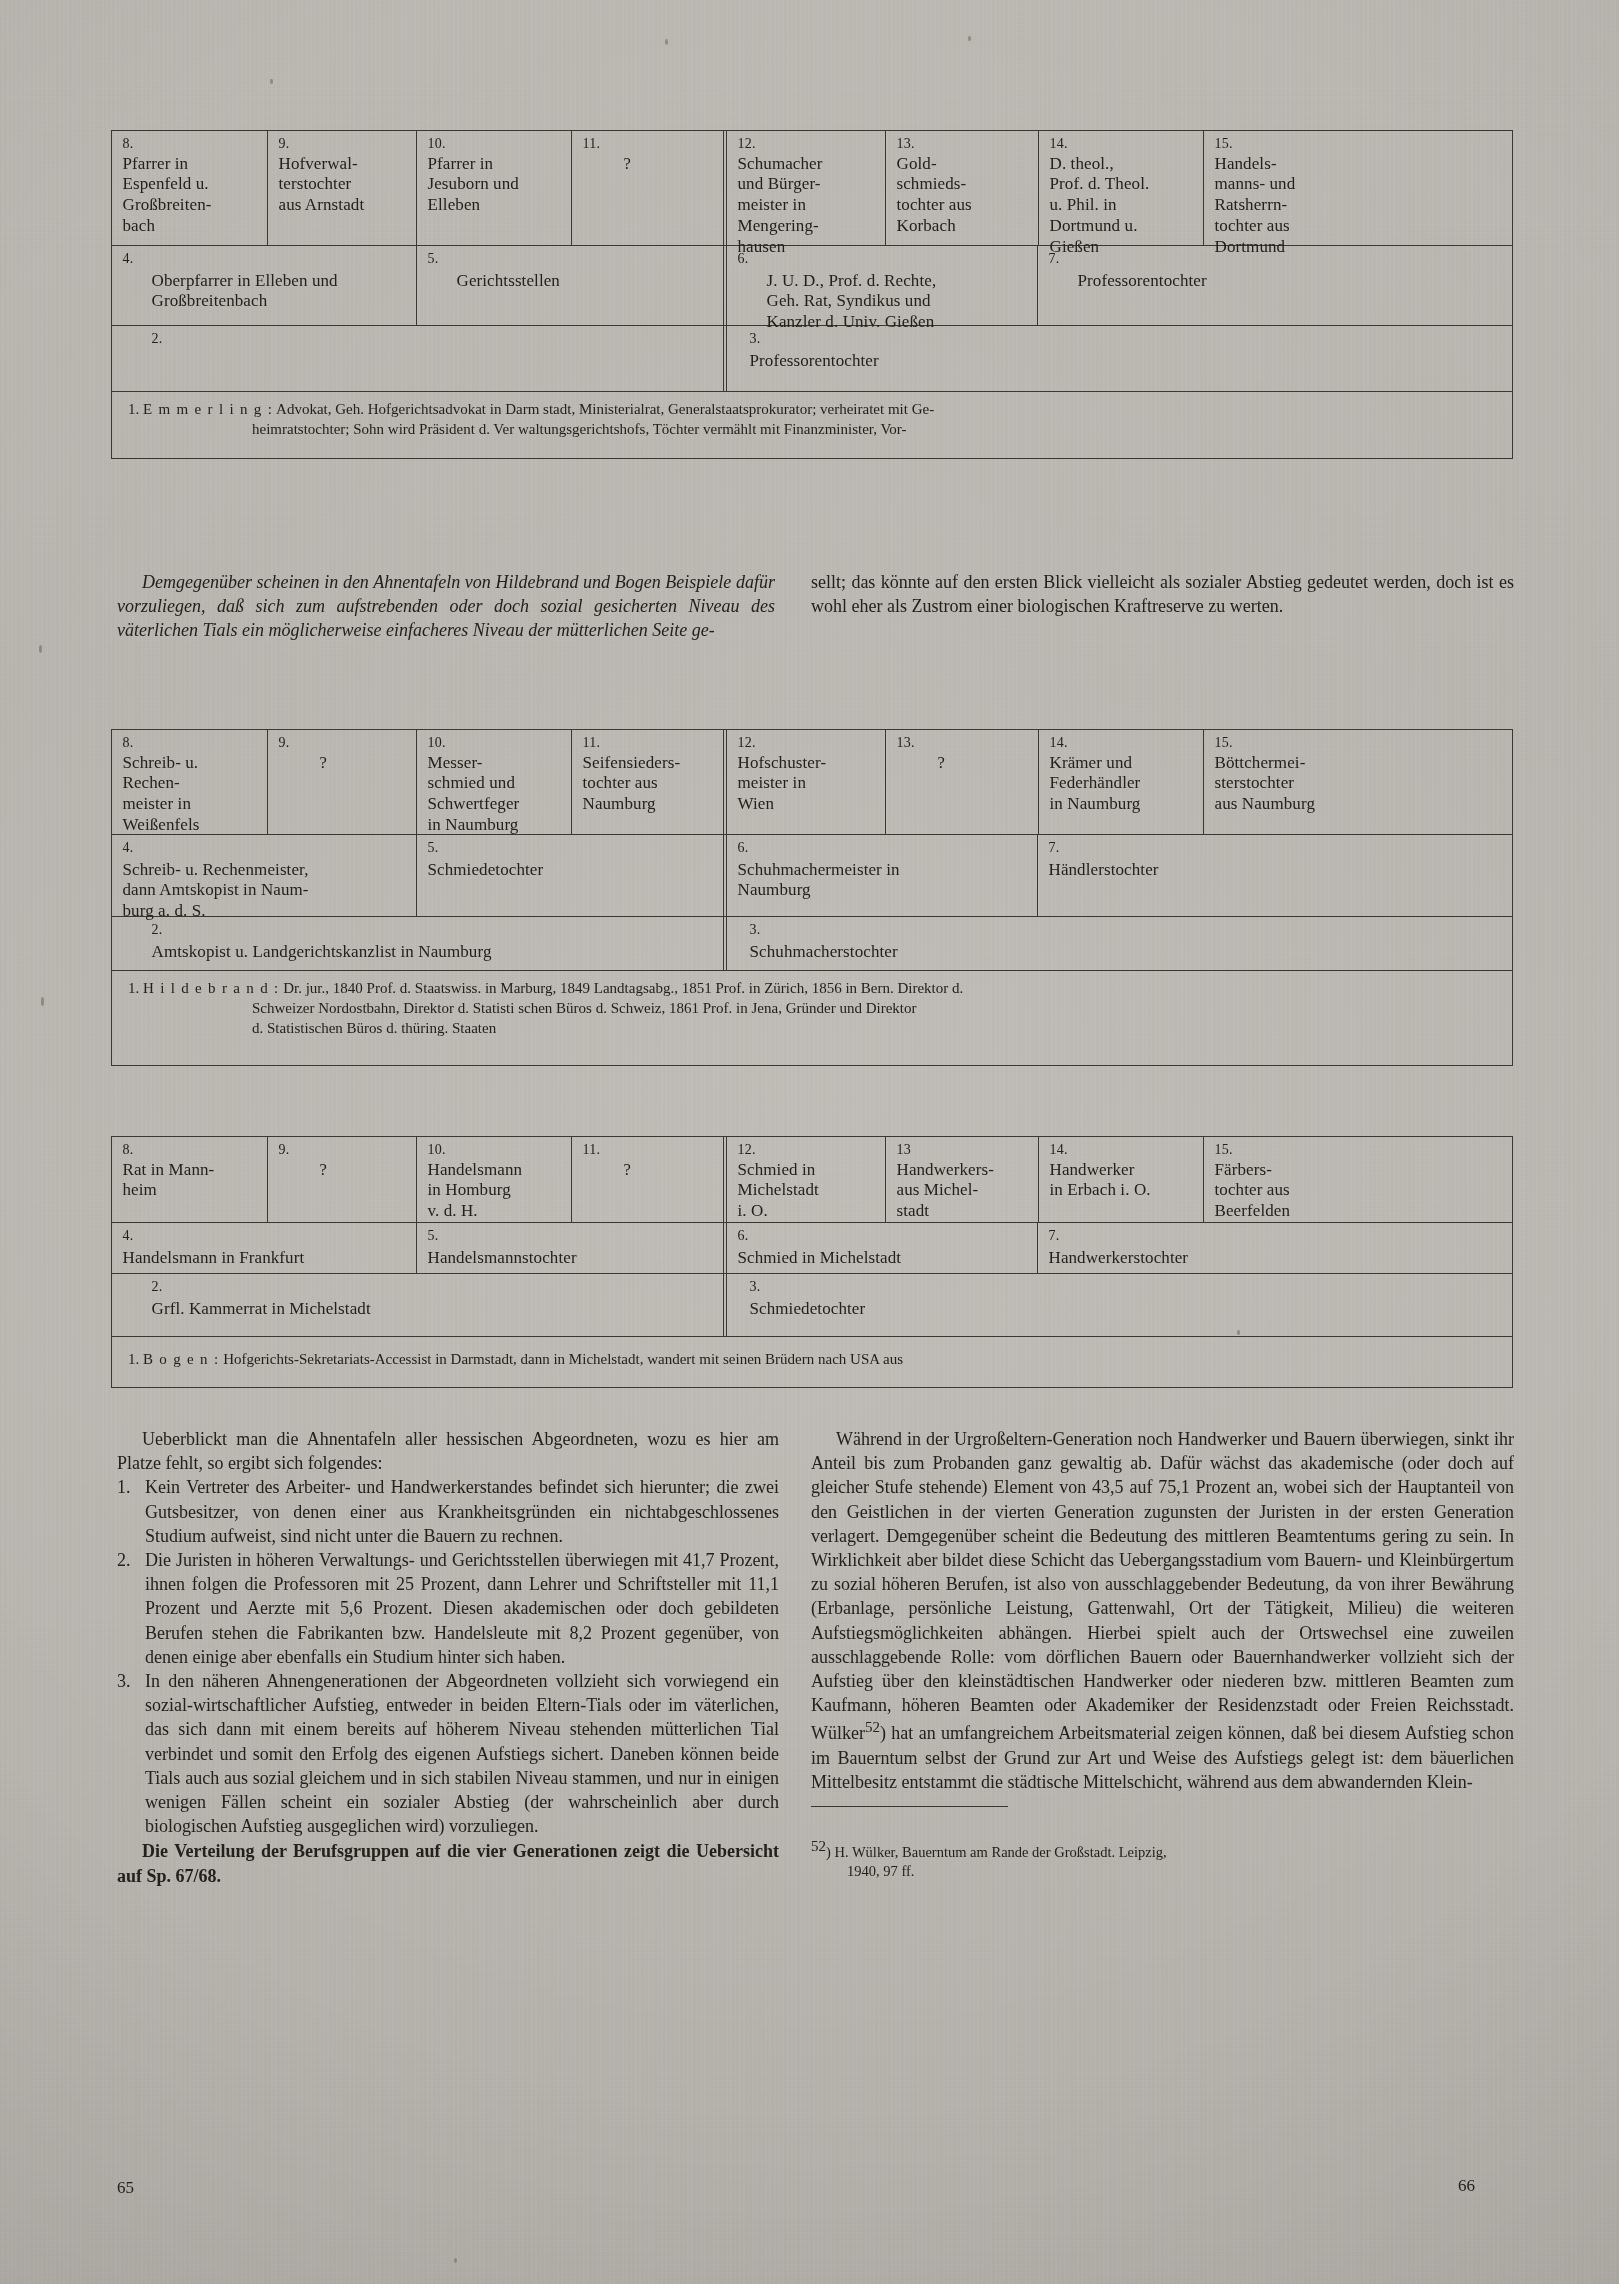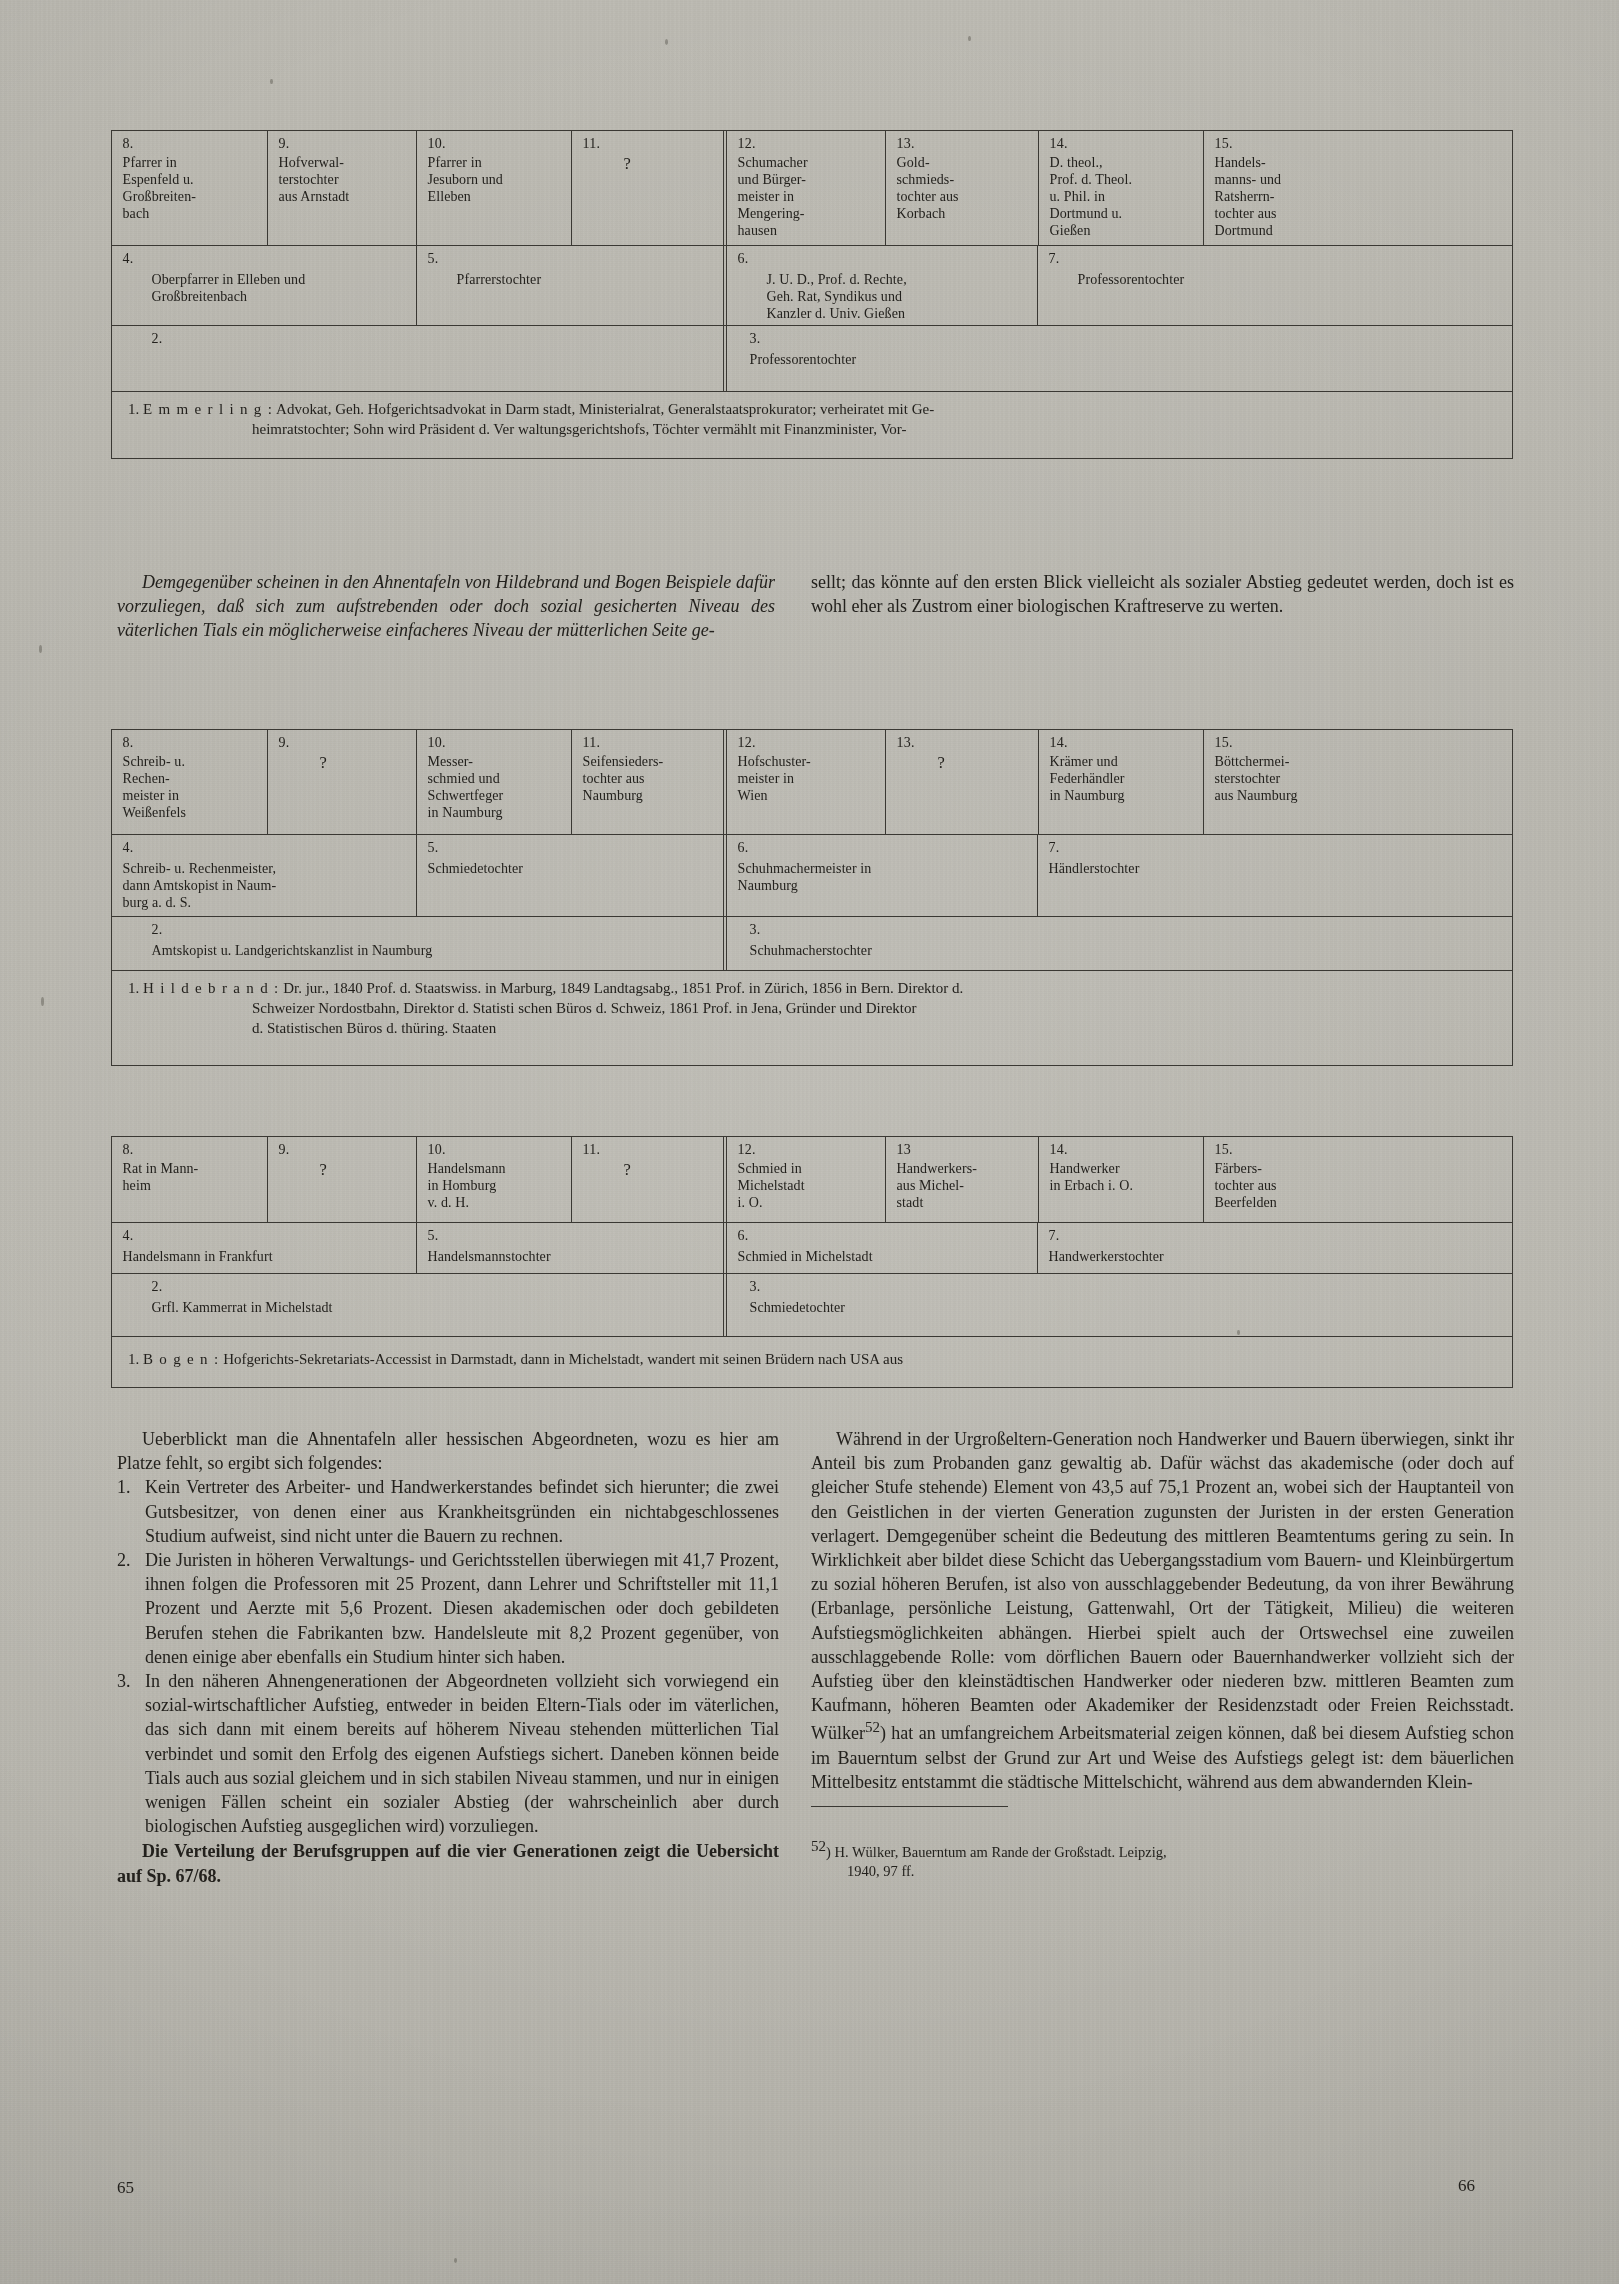--- a/index.html
+++ b/index.html
@@ -41,21 +41,21 @@
   }
   .acell:last-child{border-right:none;}
   .acell.dbl{border-right:4px double #3a3833;}
   .num{
     font-size:14px;
     line-height:1.05;
     letter-spacing:0.2px;
     margin-bottom:2px;
   }
   .txt{
-    font-size:14px;
+    font-size:17px;
     line-height:1.22;
     letter-spacing:0.1px;
     white-space:pre-line;
   }
   .txt.ind{padding-left:29px;}
   .txt.q{padding-left:41px;font-size:16.5px;}
   .num.c2{margin-bottom:4px;}
   .foot{
     padding:8px 12px 9.2px 16px;
     font-size:15px;
@@ -157,21 +157,21 @@
     </div>
 
     <div class="arow" style="height:80px;">
       <div class="acell" style="width:305px;">
         <div class="num c2">4.</div>
         <div class="txt ind">Oberpfarrer in Elleben und
 Großbreitenbach</div>
       </div>
       <div class="acell dbl" style="width:310px;">
         <div class="num c2">5.</div>
-        <div class="txt ind">Pfarrerstochter</div>
+        <div class="txt ind">Gerichtsstellen</div>
       </div>
       <div class="acell" style="width:311px;">
         <div class="num c2">6.</div>
         <div class="txt ind">J. U. D., Prof. d. Rechte,
 Geh. Rat, Syndikus und
 Kanzler d. Univ. Gießen</div>
       </div>
       <div class="acell" style="flex:1;">
         <div class="num c2">7.</div>
         <div class="txt ind">Professorentochter</div>

